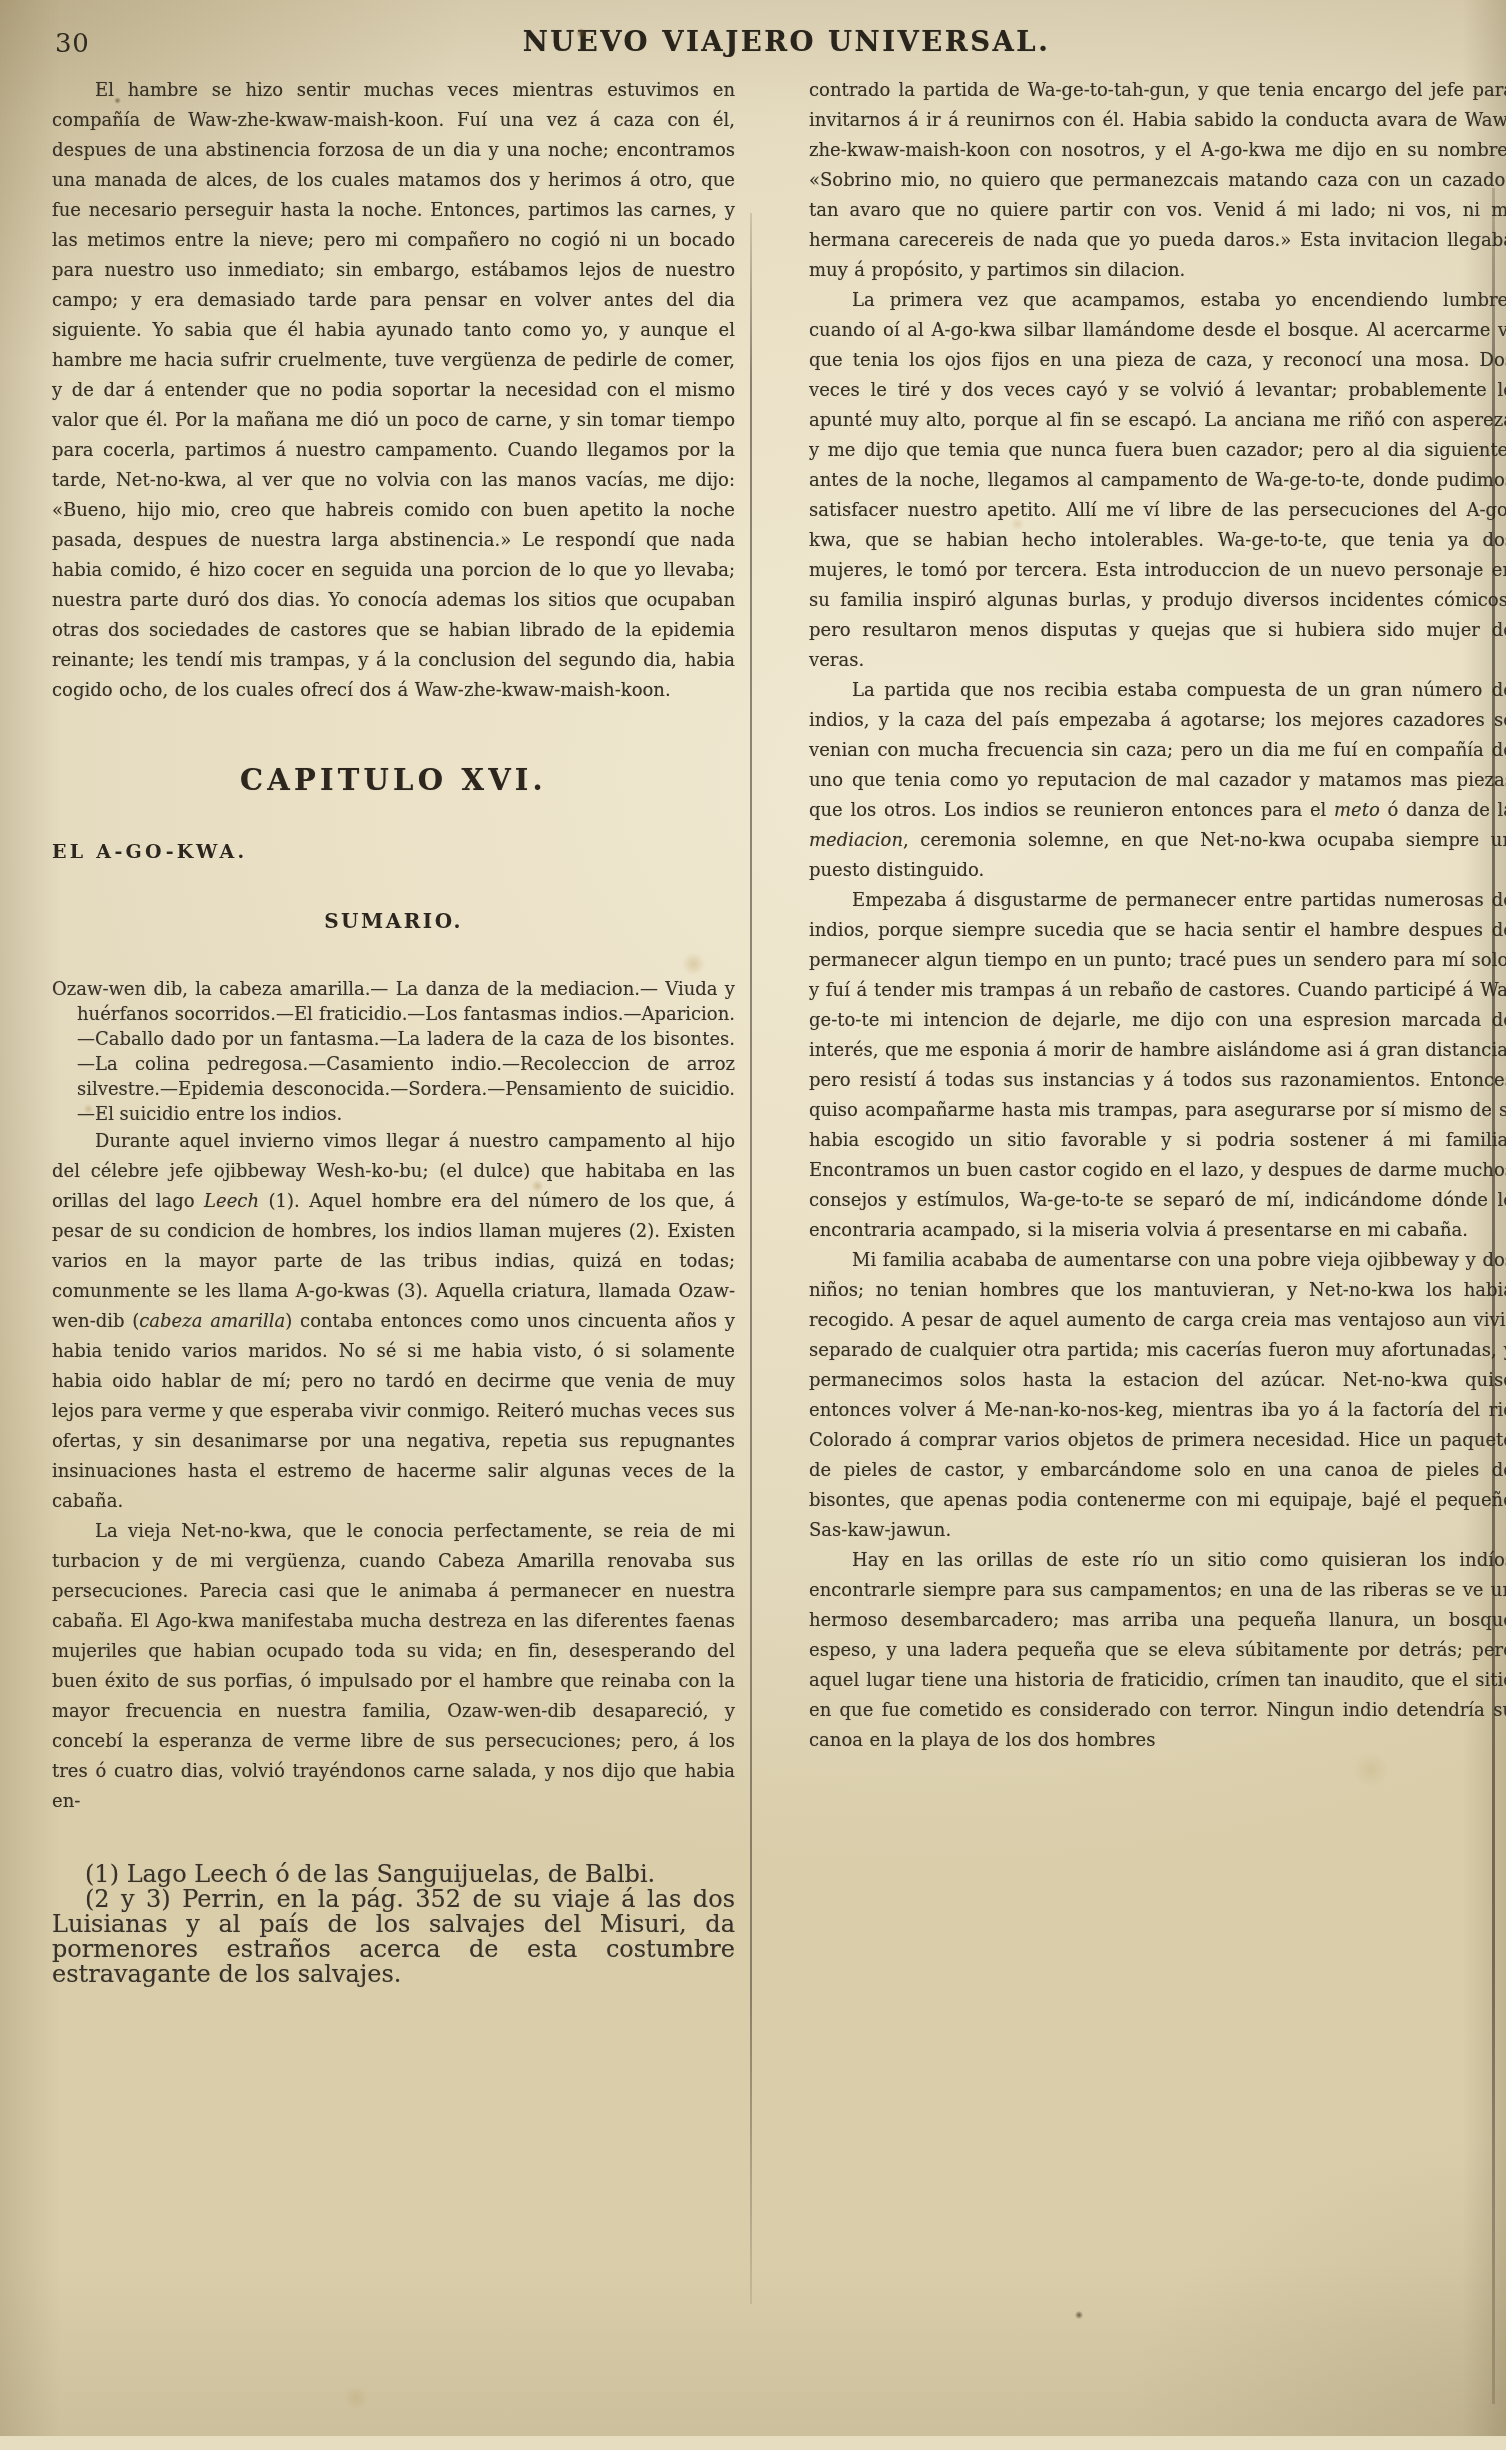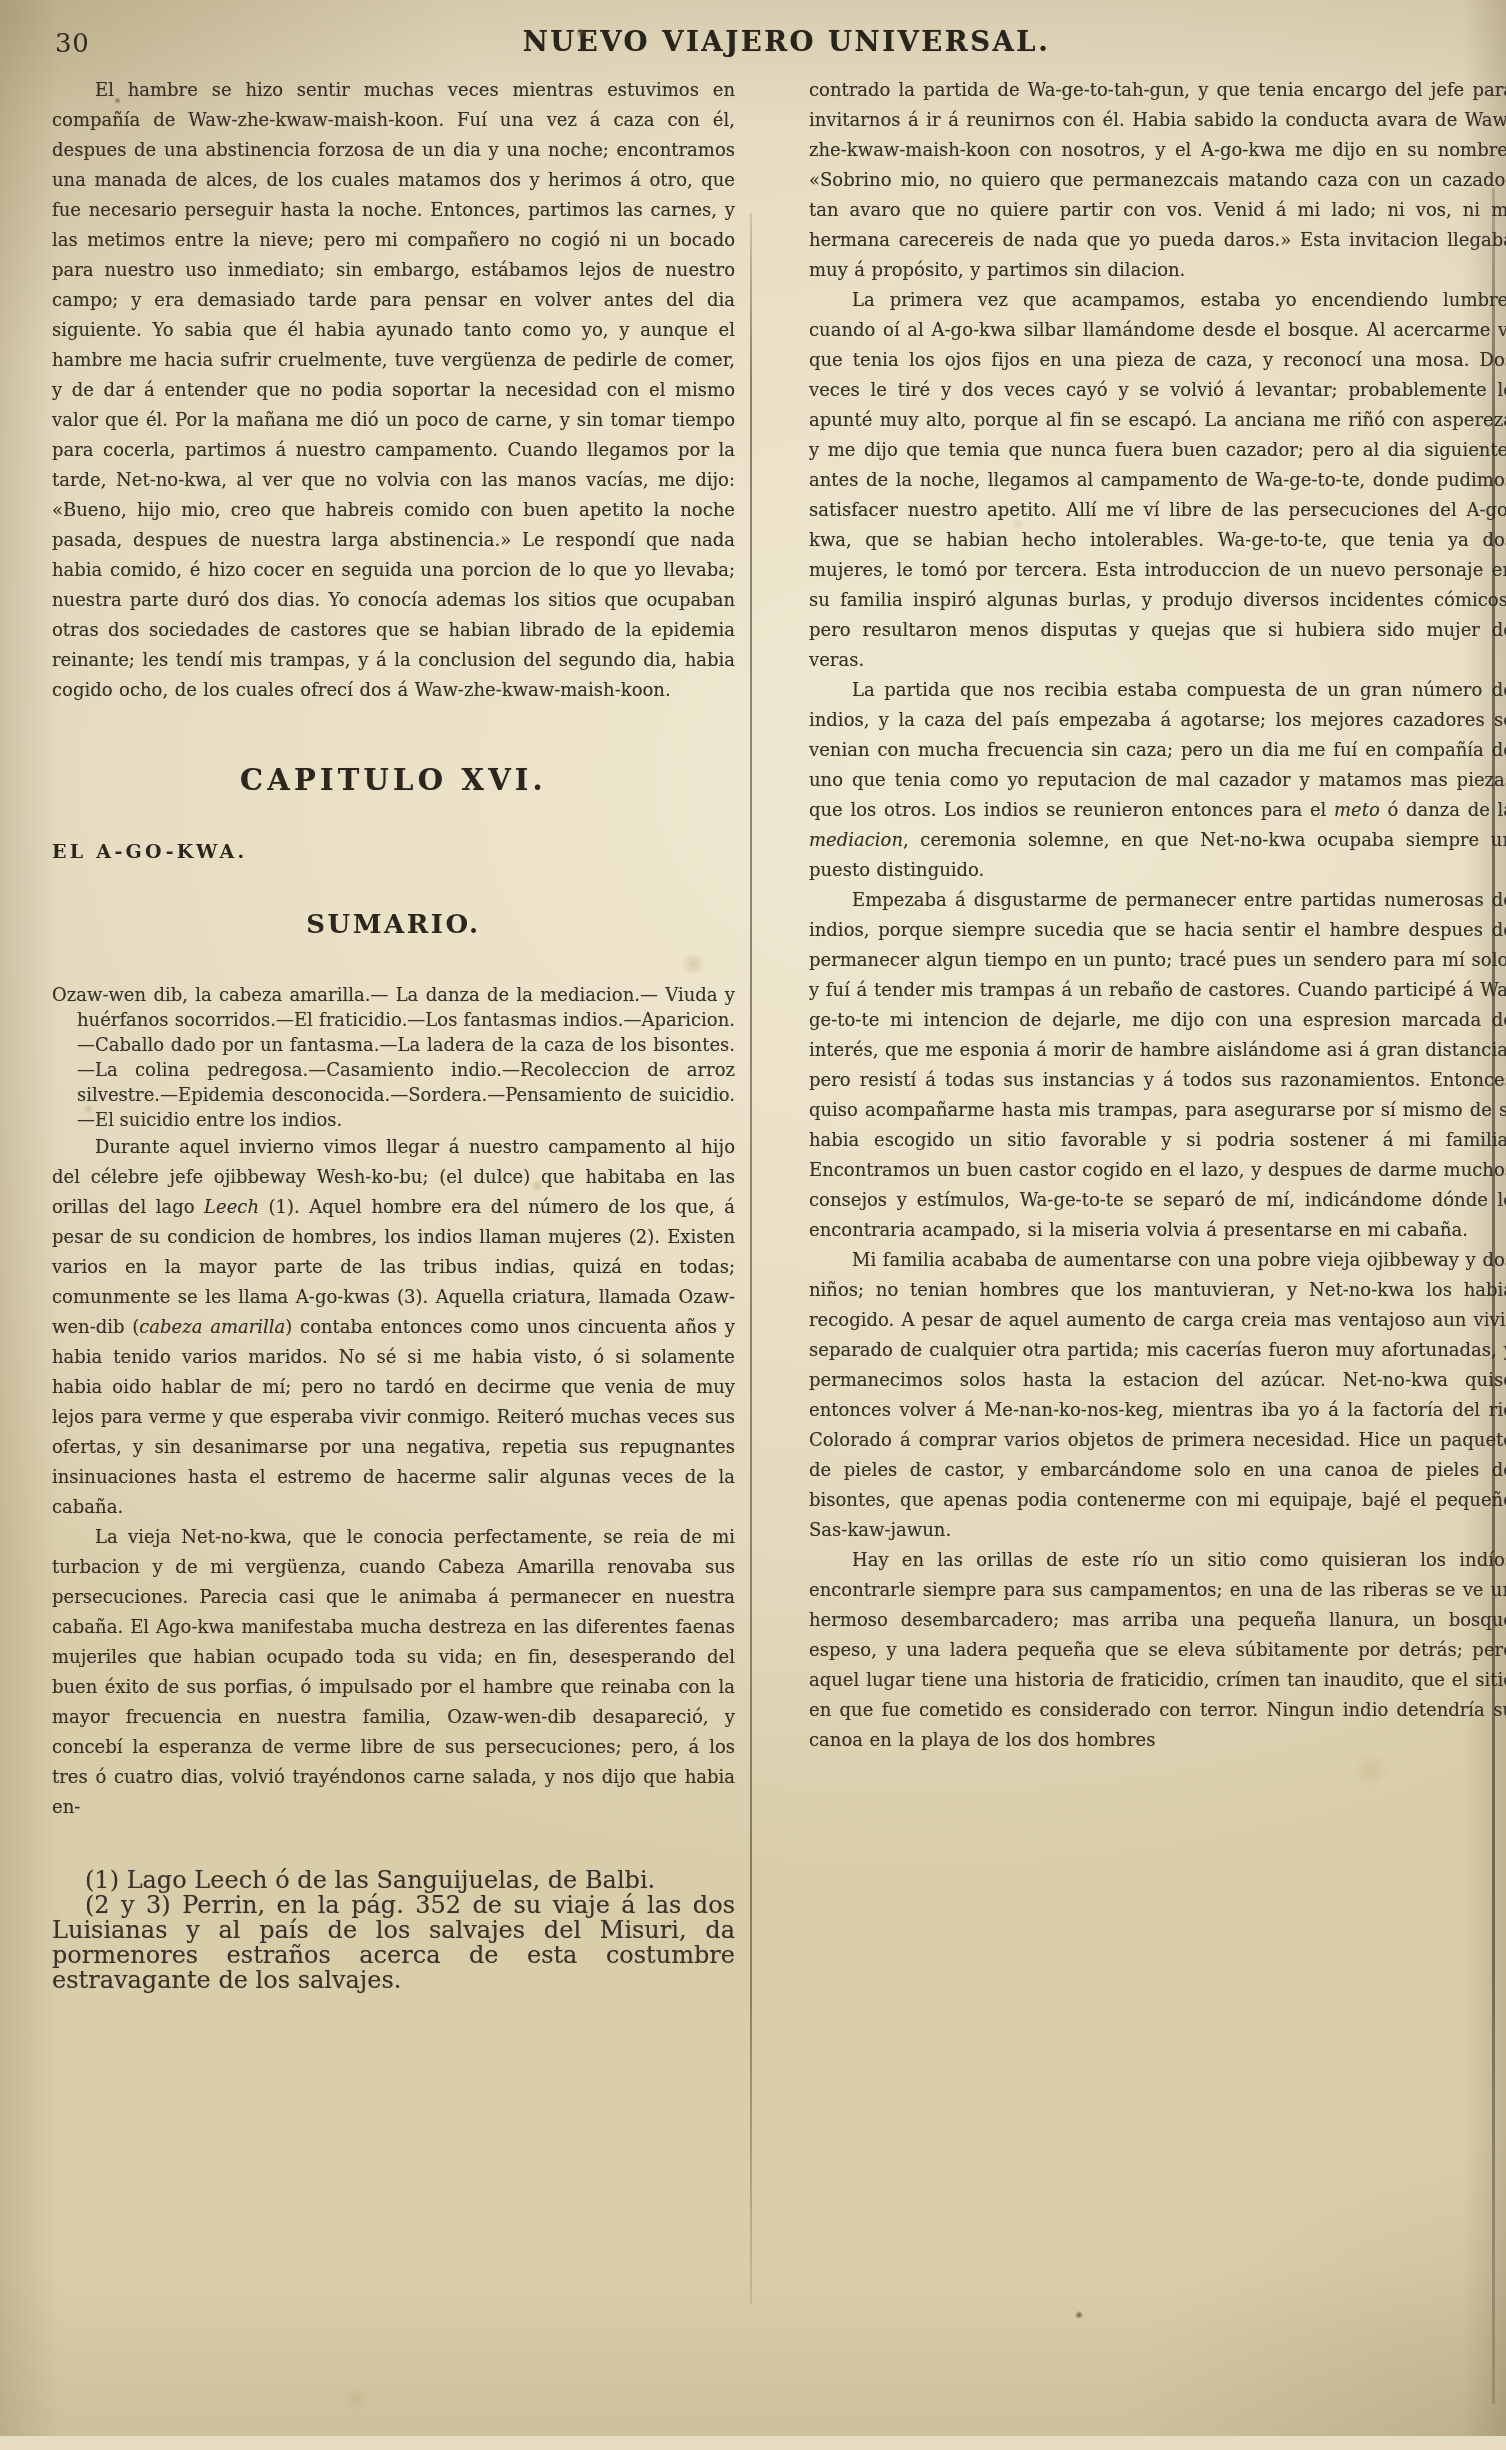--- a/index.html
+++ b/index.html
@@ -35,21 +35,21 @@
   .col-left{left:52px;width:683px;}
   .col-right{left:809px;width:705px;}
   .para{
     margin:0;font-size:18px;line-height:30px;text-indent:43px;
     color:#363026;text-shadow:0 0 0.8px rgba(48,42,32,.38);
     word-spacing:0.8px;
   }
   .para.no-indent{text-indent:0;}
   .h-chapter{margin:58px 0 0;text-align:center;font-size:29px;font-weight:700;letter-spacing:4.2px;color:#2c261e;text-shadow:0 0 0.8px rgba(44,38,30,.4);}
   .h-sub{margin:43px 0 0;font-size:19px;font-weight:700;letter-spacing:3.3px;color:#2c261e;}
-  .h-sum{margin:47px 0 0;text-align:center;font-size:26px;font-weight:700;letter-spacing:2.5px;color:#2c261e;}
+  .h-sum{margin:47px 0 0;text-align:center;font-size:20px;font-weight:700;letter-spacing:2.5px;color:#2c261e;}
   .summary{
     margin:43px 0 0;font-size:18px;line-height:25px;
     padding-left:25px;text-indent:-25px;
     color:#38322a;text-shadow:0 0 0.7px rgba(48,42,32,.35);
   }
   .footnotes{margin-top:46px;}
   .footnote{
     margin:0;font-size:24px;line-height:25px;text-indent:33px;
     color:#38322a;text-shadow:0 0 0.7px rgba(48,42,32,.35);
   }

